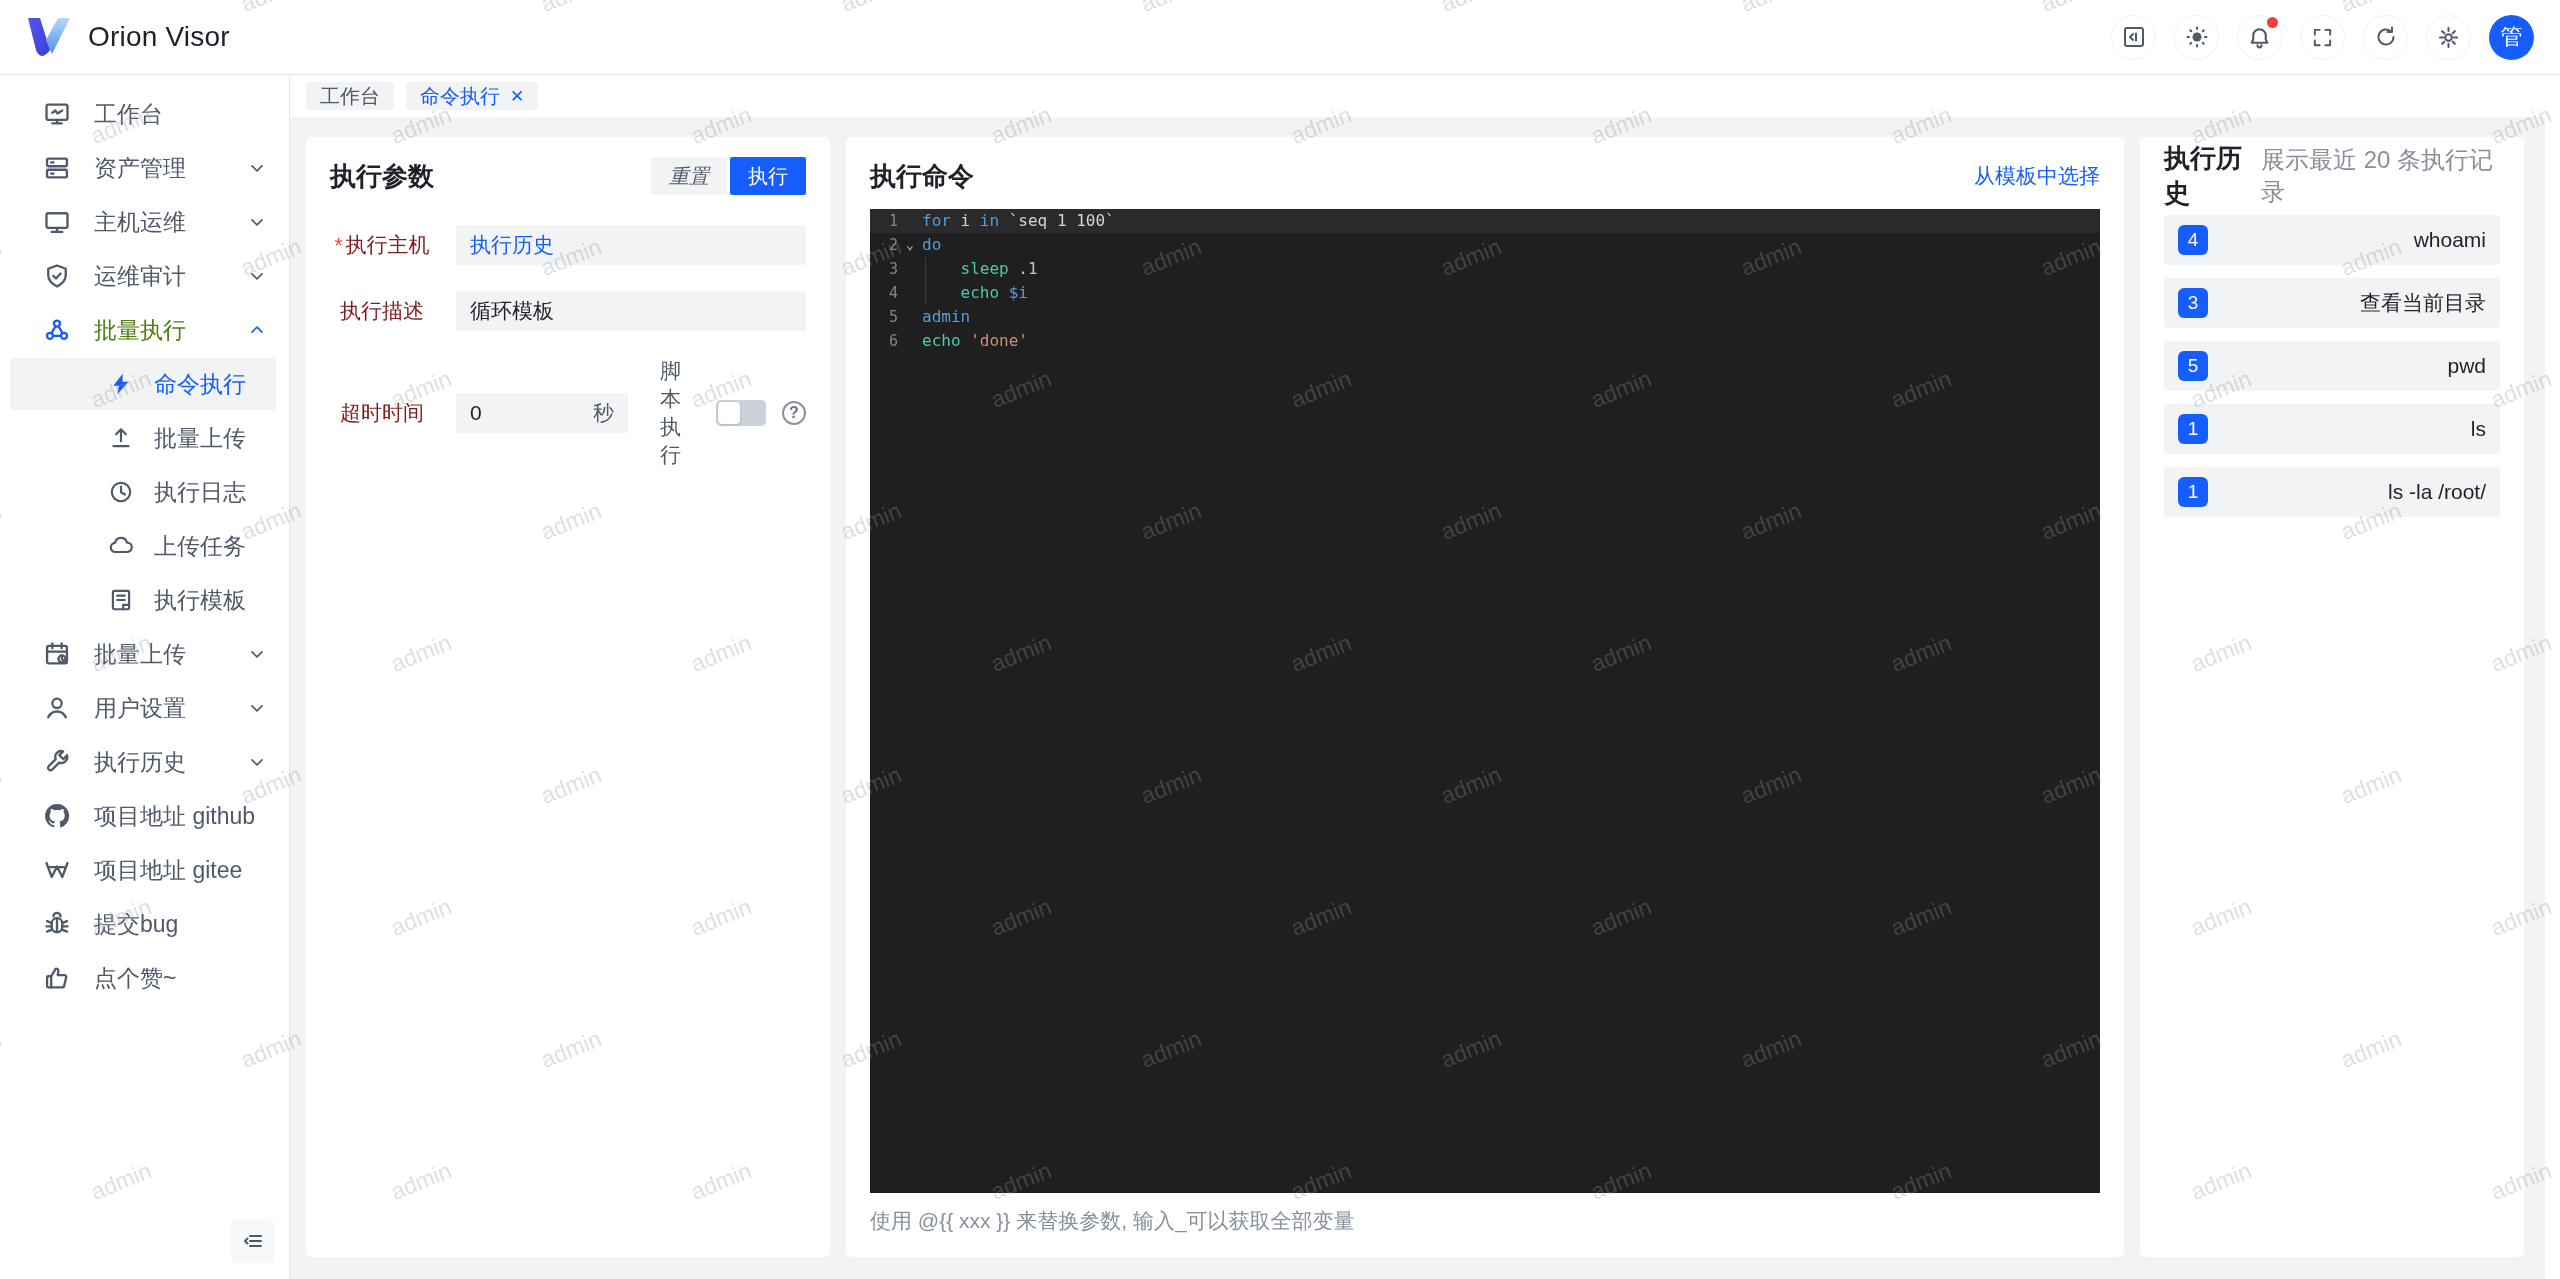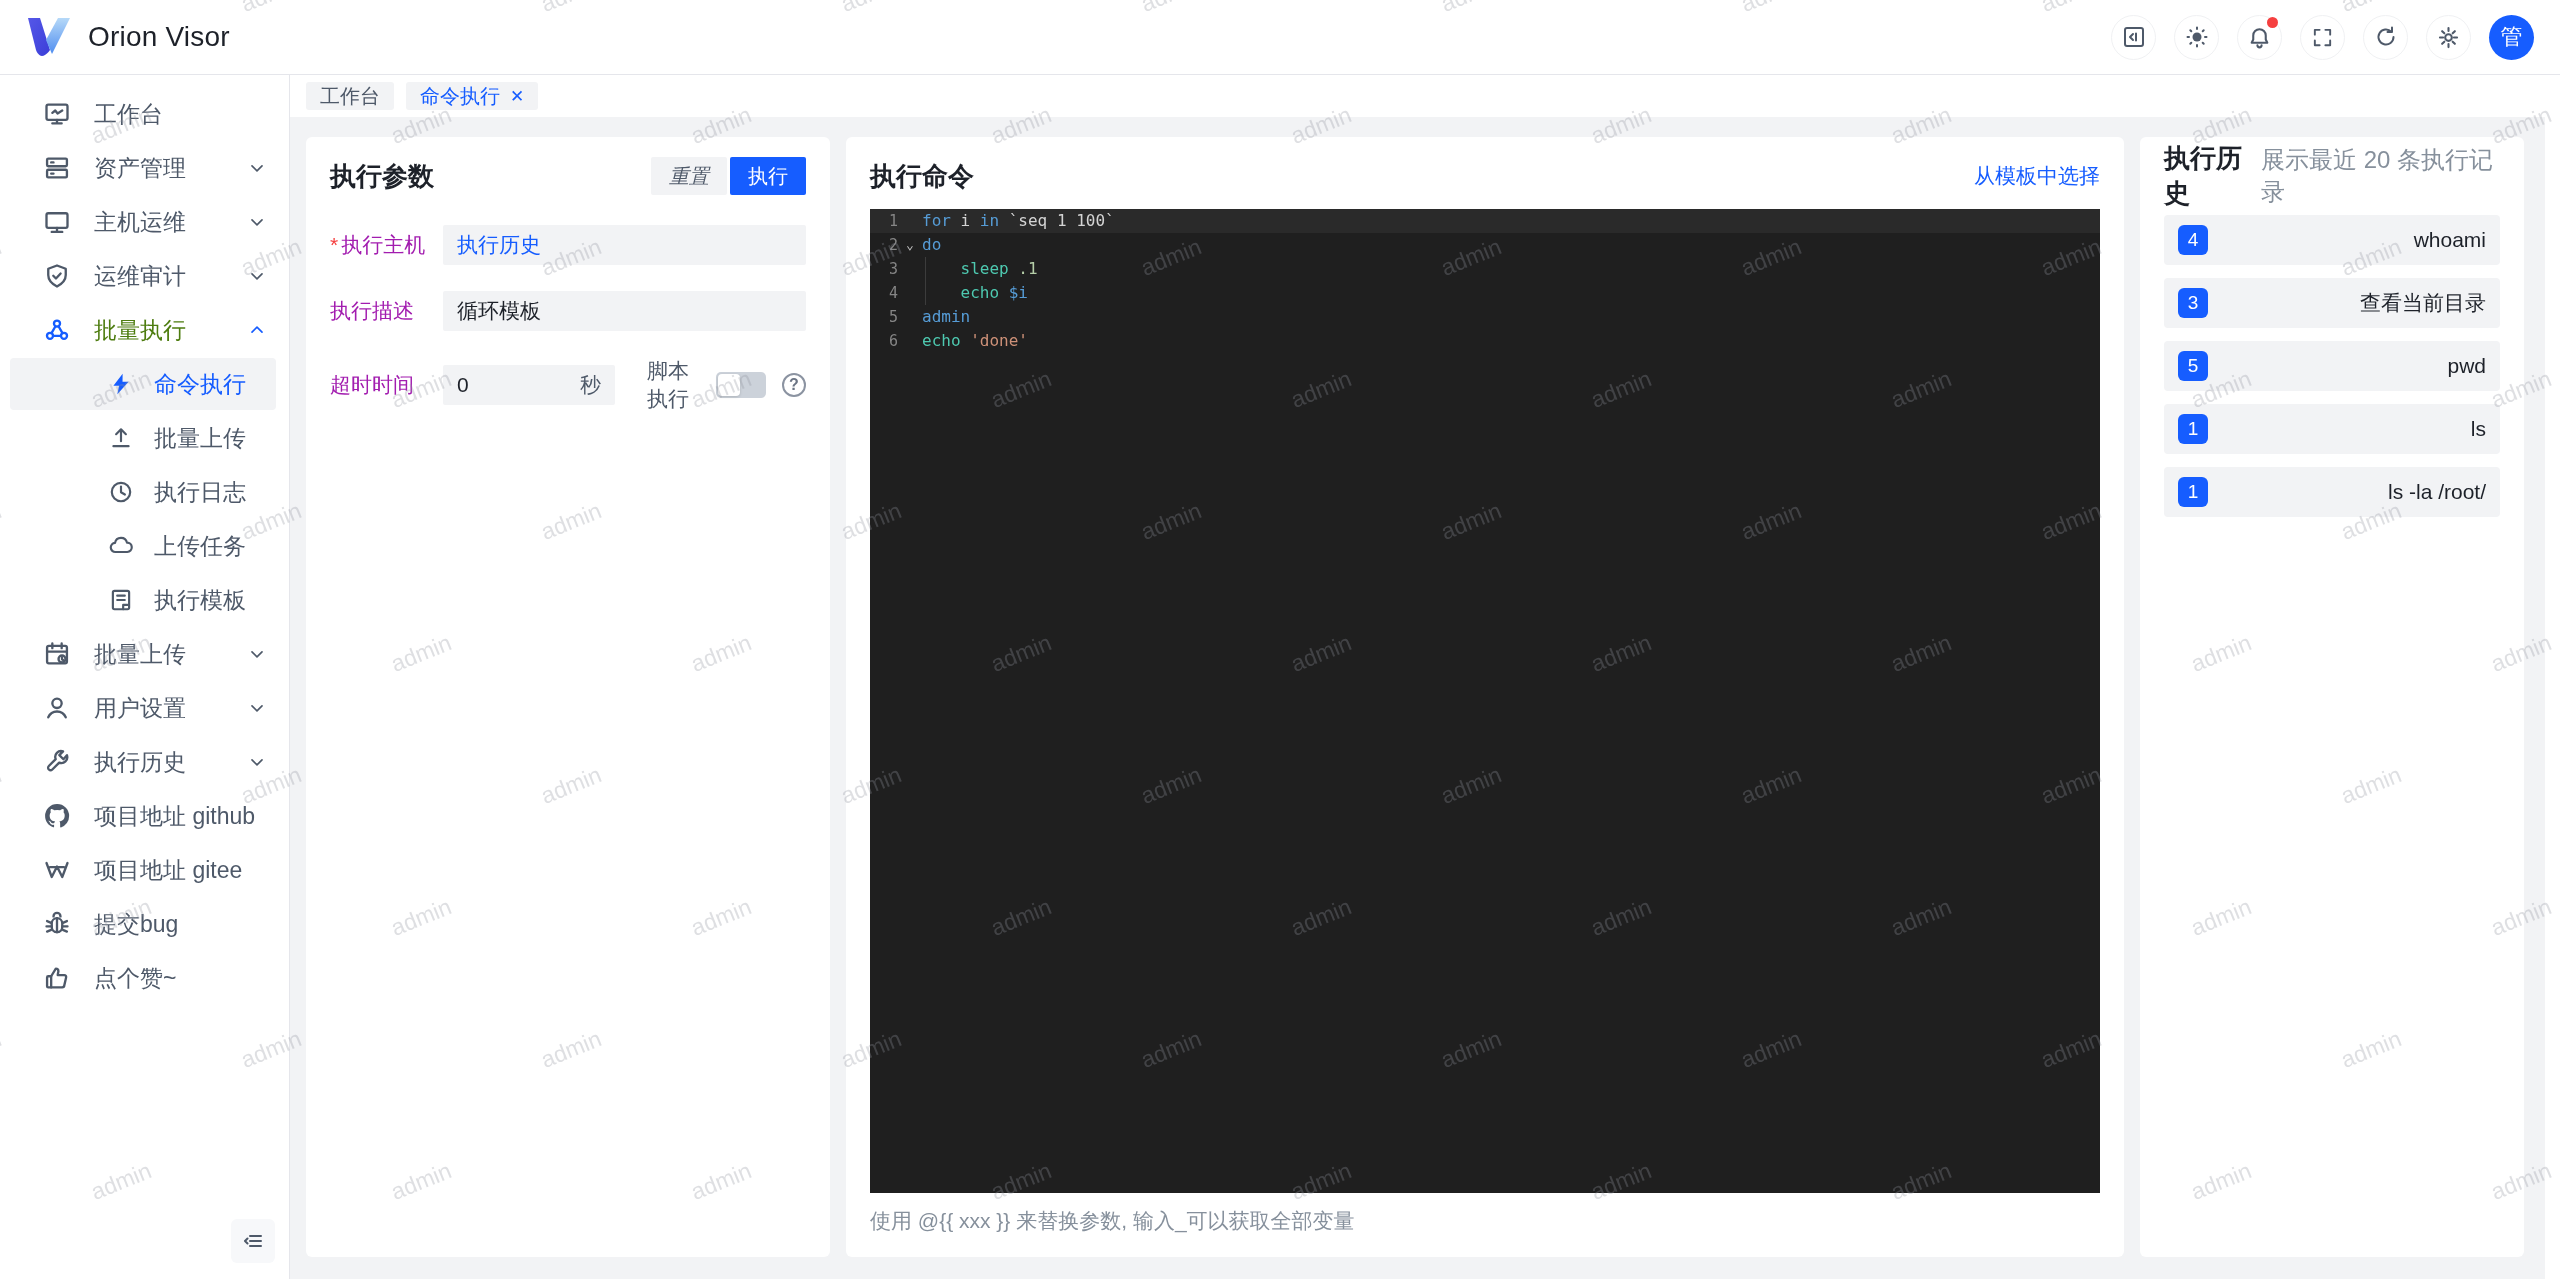--- a/index.html
+++ b/index.html
@@ -62,22 +62,22 @@
 
   
   .panel.params { width:524px; flex:none; }
   .btn-group { display:flex; gap:3px; }
   .btn { height:38px; padding:0 18px; border-radius:2px; font-size:20px; display:flex;
     align-items:center; justify-content:center; cursor:pointer; border:none; }
   .btn.secondary { background:#f2f3f5; color:#4e5969;font-style:italic; }
   .btn.primary { background:#165dff; color:#fff; }
   .form { margin-top:32px; }
   .form-row { display:flex; align-items:center; margin-bottom:26px; }
-  .form-label { width:104px; flex:none; text-align:left; font-size:21px; color:#a21caf;
-    margin-right:9px; white-space:nowrap; }
+  .form-label { width:104px; flex:none; text-align:center; font-size:21px; color:#7f1d1d;
+    margin-right:22px; white-space:nowrap; }
   .req::before { content:"*"; color:#f53f3f; margin-right:3px; }
   .input { height:40px; background:#f2f3f5; border-radius:2px; display:flex; align-items:center;
     padding:0 14px; font-size:21px; color:#1d2129; flex:1; cursor:text; }
   .input.link-value { color:#165dff; cursor:pointer; }
   .input.timeout { width:172px; flex:none; justify-content:space-between; }
   .suffix { color:#4e5969; }
   .inline-label { margin-left:32px; font-size:21px; color:#4e5969; }
   .switch { width:50px; height:26px; border-radius:5px; background:#ccd2da; margin-left:16px;
     position:relative; flex:none; cursor:pointer; }
   .switch .knob { position:absolute; left:2px; top:2px; width:22px; height:22px; background:#fff;

